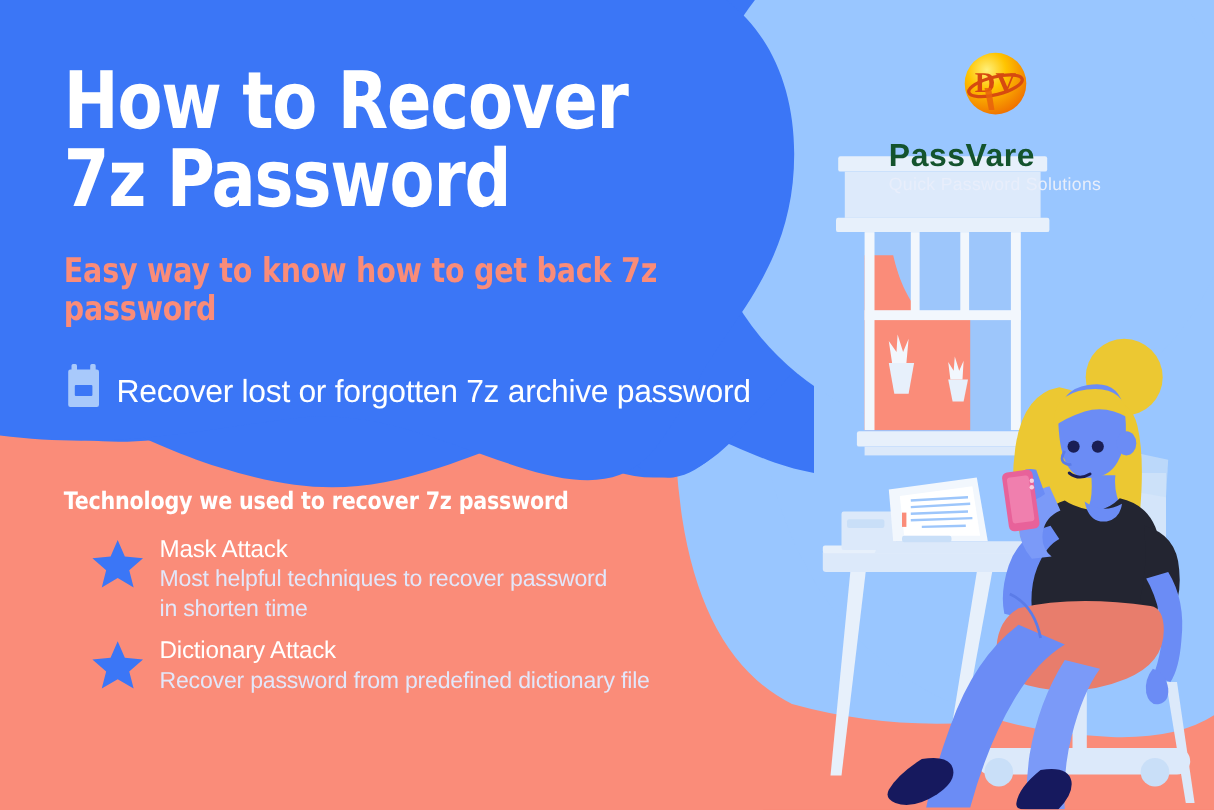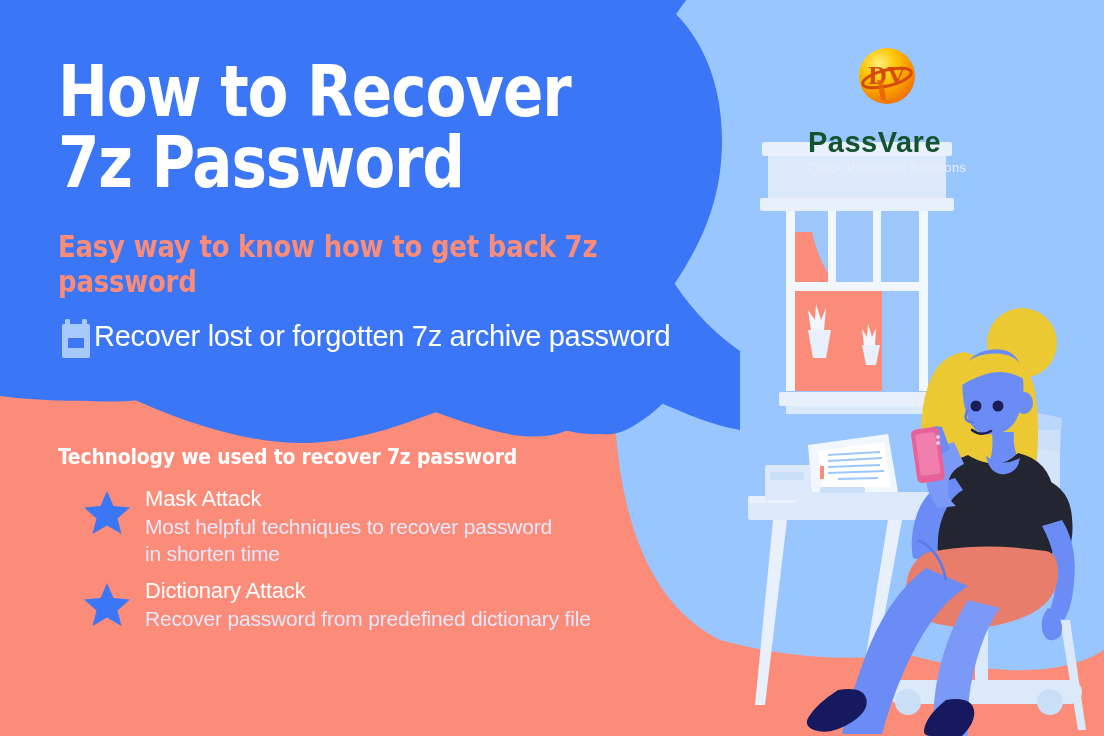--- a/index.html
+++ b/index.html
@@ -23,21 +23,21 @@
     z-index:30;
     flex-direction:column;
   }
   .logo-badge{width:60px;height:60px;flex:0 0 auto;}
   .logo-text{display:flex;flex-direction:column;justify-content:center;line-height:1;}
   .logo-name{
     font-size:29px;color:#14532d;letter-spacing:.5px;
     font-family:"Liberation Sans", sans-serif;font-weight:700;margin-top:13px;
   }
   .logo-tag{
-    font-size:13px;color:#e8eefb;letter-spacing:.3px;margin-top:4px;
+    font-size:16px;color:#e8eefb;letter-spacing:.3px;margin-top:4px;
     font-family:"Liberation Sans", sans-serif;font-weight:400;
   }
 
   
   .headline{
     position:absolute;left:58px;top:56px;width:640px;z-index:25;
   }
   .headline h1{
     margin:0;color:#ffffff;
     font-family:"DejaVu Sans Condensed","Liberation Sans",sans-serif;
@@ -47,21 +47,21 @@
   }
   .subtitle{
     margin:30px 0 0 0;color:#fa8c79;
     font-family:"DejaVu Sans Condensed","Liberation Sans",sans-serif;
     font-weight:bold;font-size:31px;line-height:1.16;
     letter-spacing:-.2px;
     transform:scaleX(.93);transform-origin:left center;
     width:690px;
   }
   .lead-row{
-    display:flex;align-items:center;margin-top:12px;
+    display:flex;align-items:flex-end;gap:12px;margin-top:24px;
   }
   .archive-icon{flex:0 0 auto;margin-top:6px;}
   .lead-text{
     color:#ffffff;font-size:29px;line-height:1.12;width:620px;
     font-family:"Liberation Sans",sans-serif;font-weight:400;
     letter-spacing:-.3px;
   }
 
   
   .tech{

